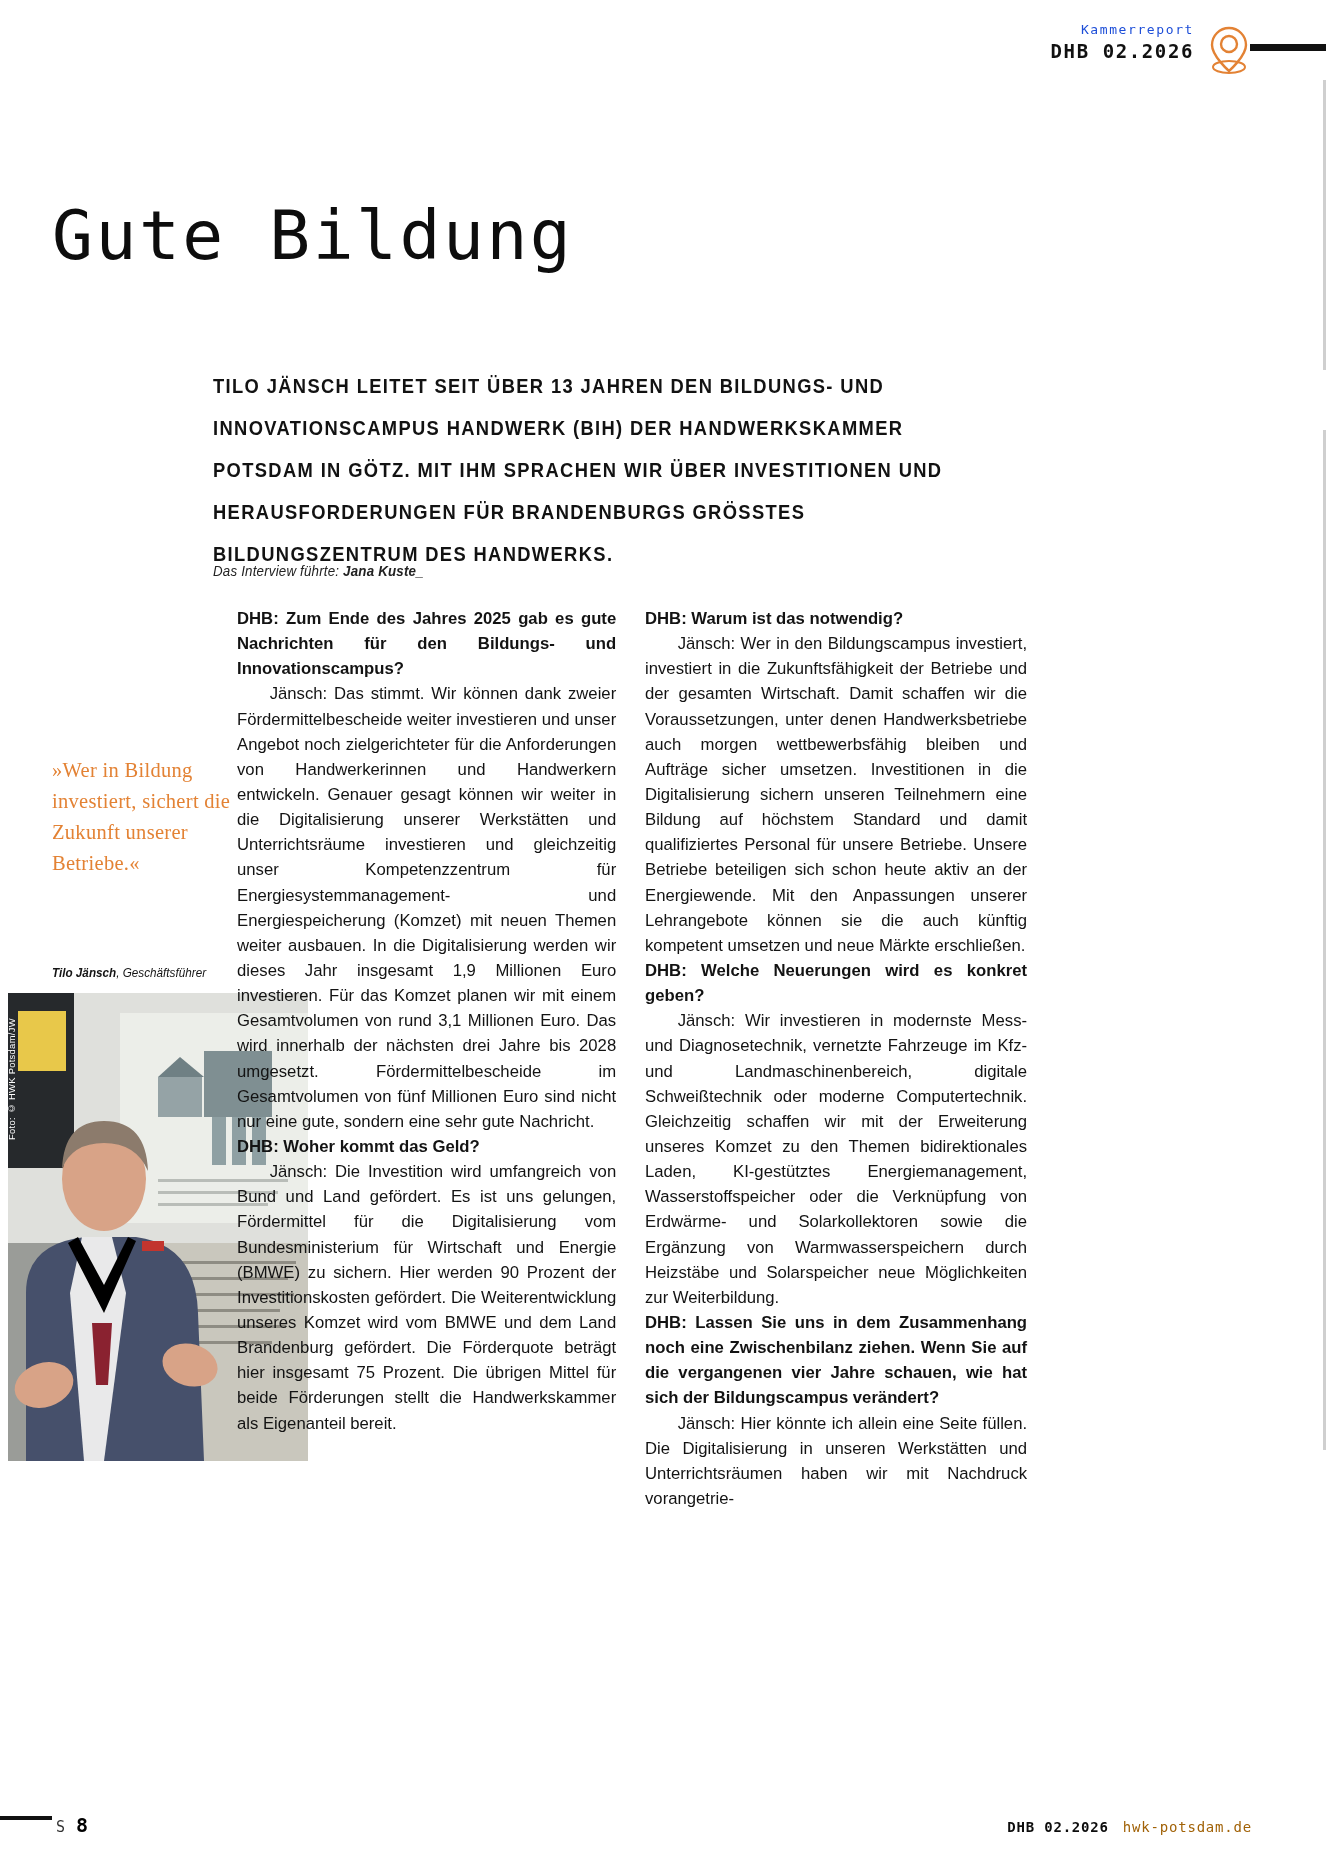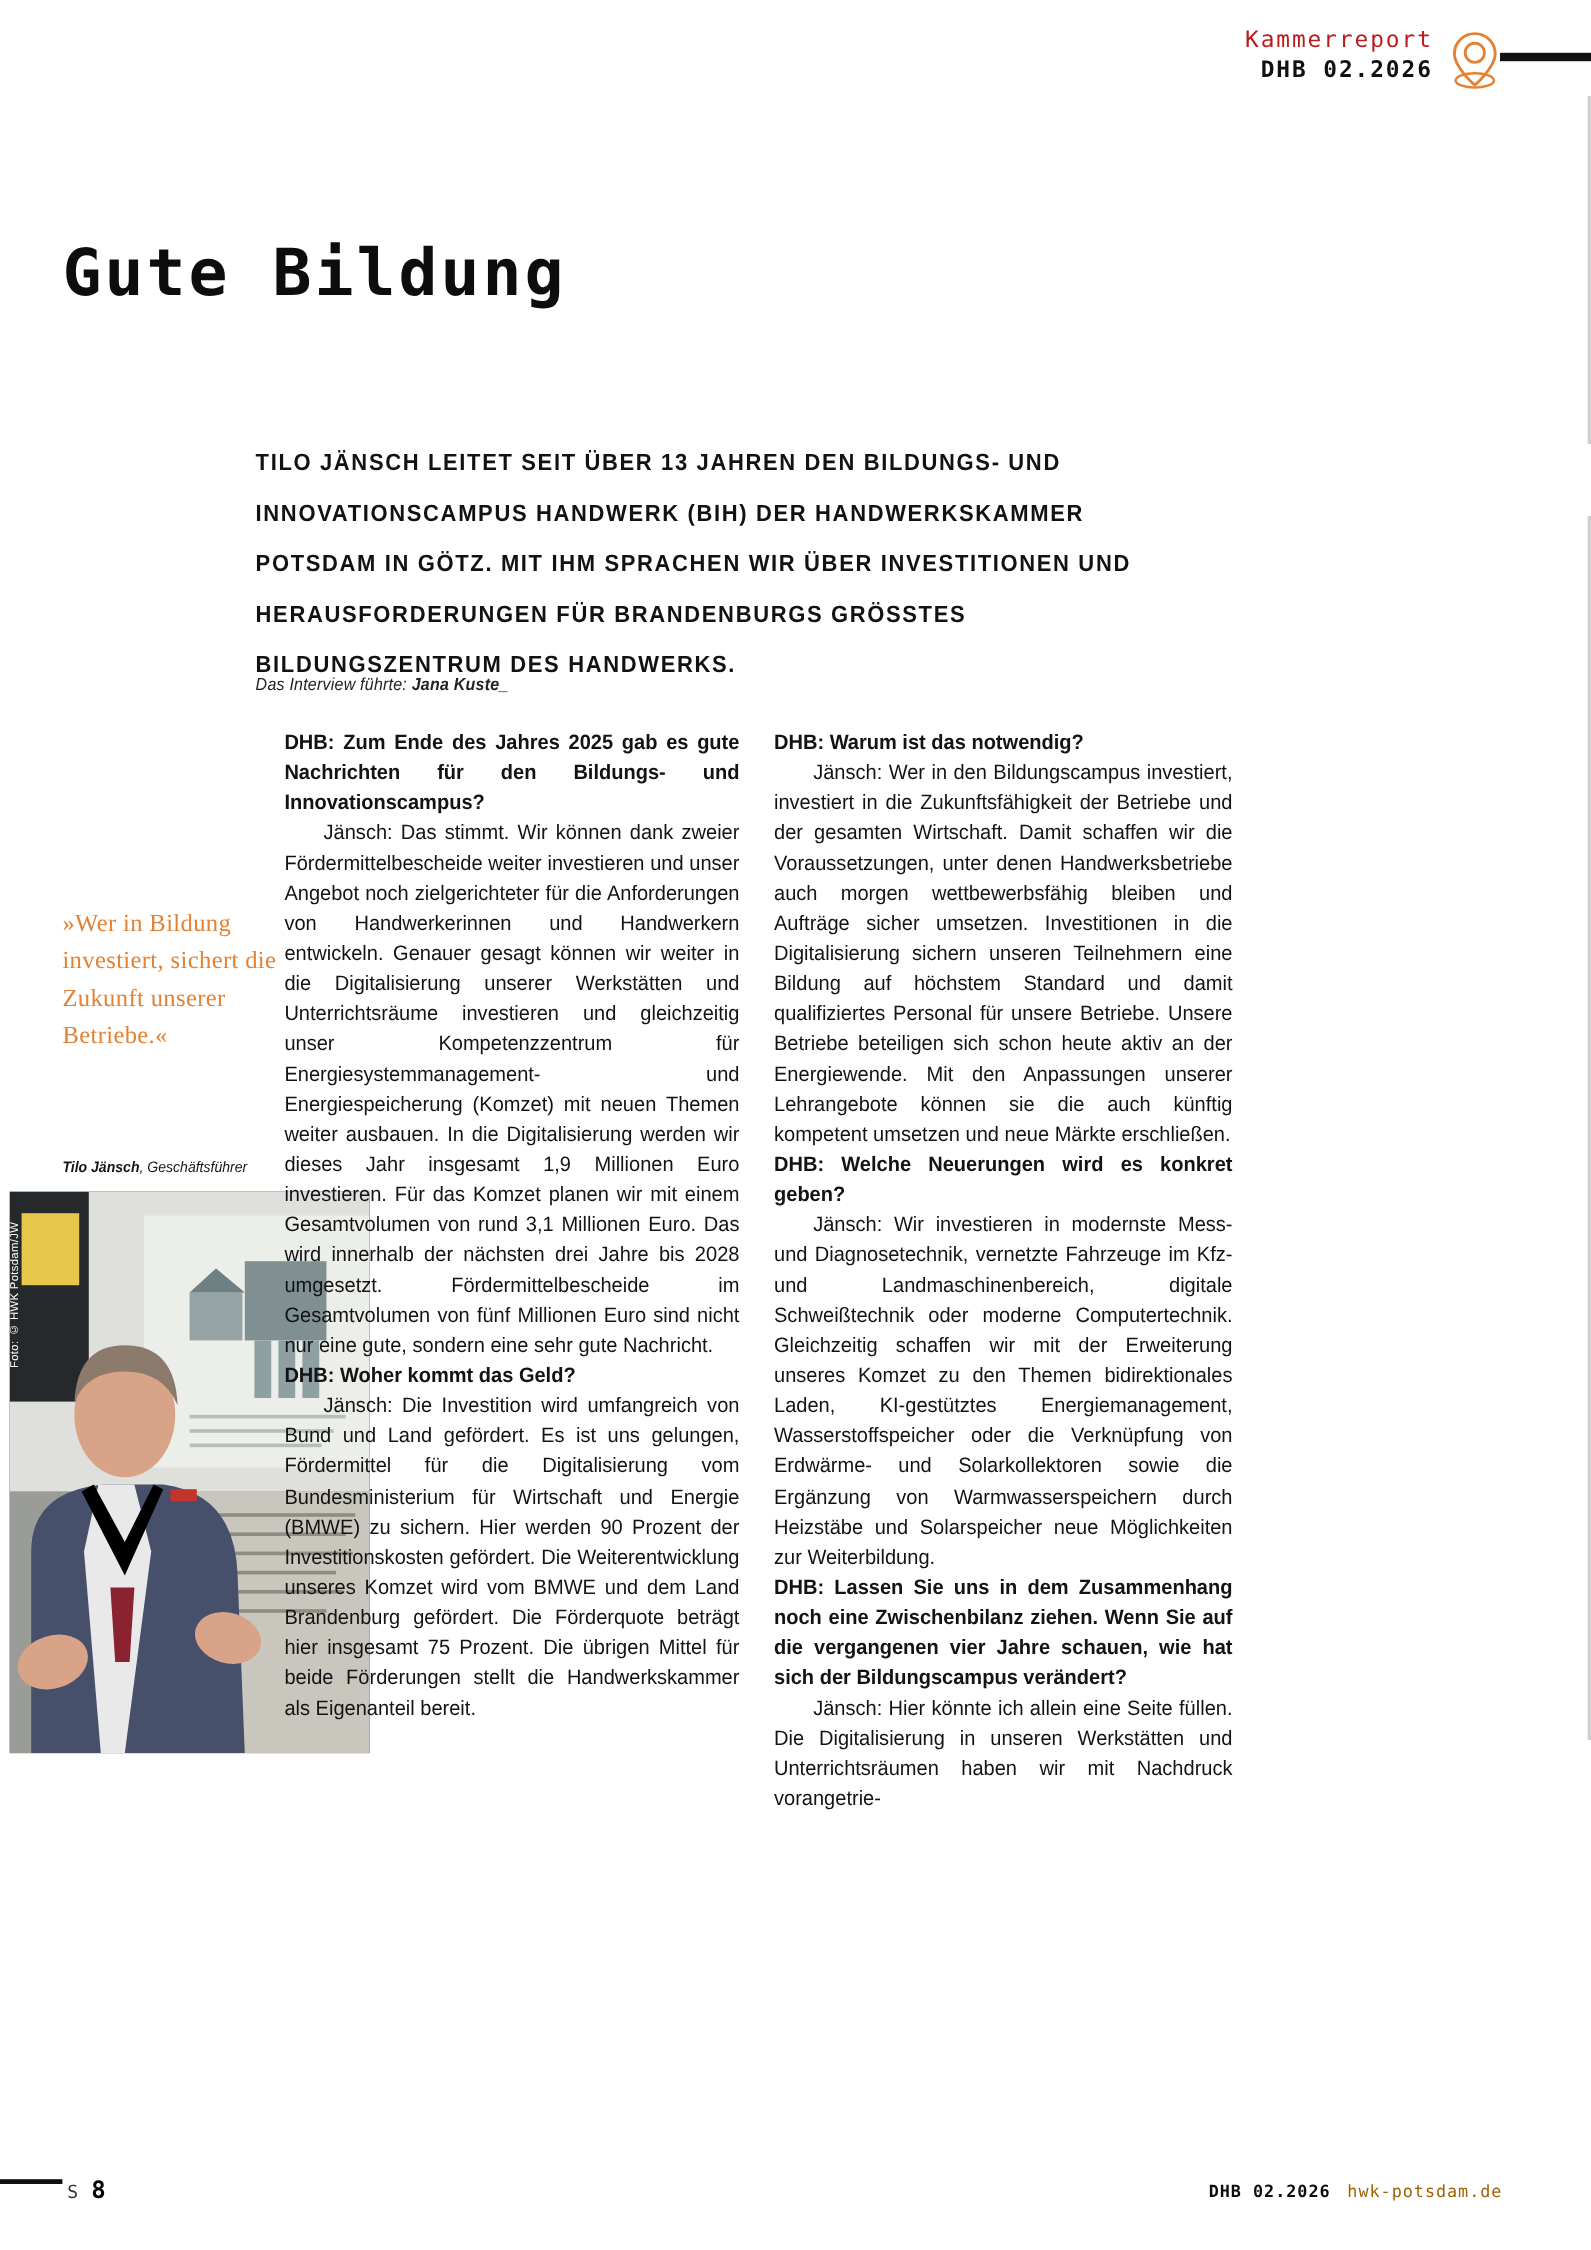--- a/index.html
+++ b/index.html
@@ -13,21 +13,21 @@
   }
 
   
   .masthead {
     position:absolute; top:22px; right:76px;
     display:flex; align-items:flex-start; gap:14px;
   }
   .masthead-text { text-align:right; line-height:1.18; }
   .masthead-kicker {
     font-family:"DejaVu Sans Mono", monospace;
-    font-size:19px; letter-spacing:1.6px; color:#b91c1c;
+    font-size:13px; letter-spacing:1.6px; color:#1d4ed8;
   }
   .masthead-issue {
     font-family:"DejaVu Sans Mono", monospace;
     font-size:19px; font-weight:bold; letter-spacing:1.6px;
     color:#111; margin-top:3px;
   }
   .pin-icon { width:42px; height:52px; margin-top:2px; flex:0 0 auto; }
   .header-rule {
     position:absolute; top:44px; right:0px;
     width:76px; height:7px; background:#111;
@@ -38,21 +38,21 @@
     position:absolute; right:0; top:80px; width:3px; height:290px; background:#cfcfcf;
   }
   .edge-rule-bottom {
     position:absolute; right:0; top:430px; width:3px; height:1020px; background:#cfcfcf;
   }
 
   
   .headline {
     position:absolute; left:52px; top:196px; width:1100px;
     font-family:"DejaVu Sans Mono", monospace;
-    font-size:54px; font-weight:700; line-height:1.17;
+    font-size:68px; font-weight:400; line-height:1.17;
     letter-spacing:2.5px; color:#0d0d0d;
   }
   .headline span { display:block; }
 
   
   .lead {
     position:absolute; left:213px; top:365px; width:830px;
     font-family:"Liberation Sans Narrow","Liberation Sans", sans-serif;
     font-size:19.5px; font-weight:bold; line-height:2.16;
     letter-spacing:1.45px; color:#121212;

